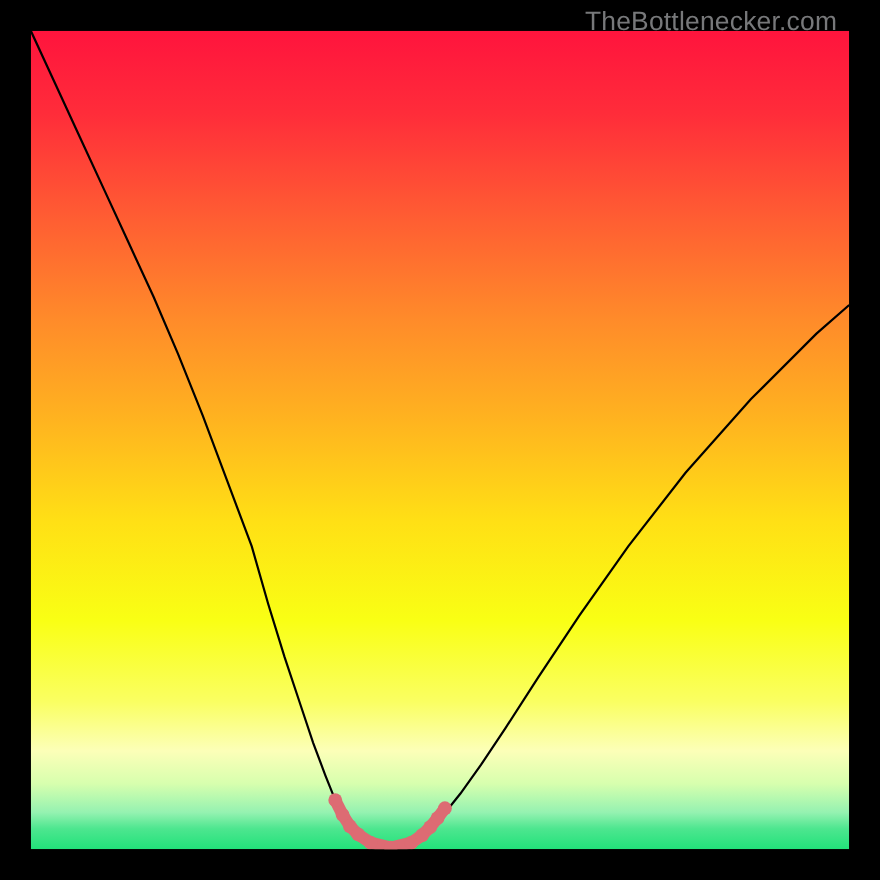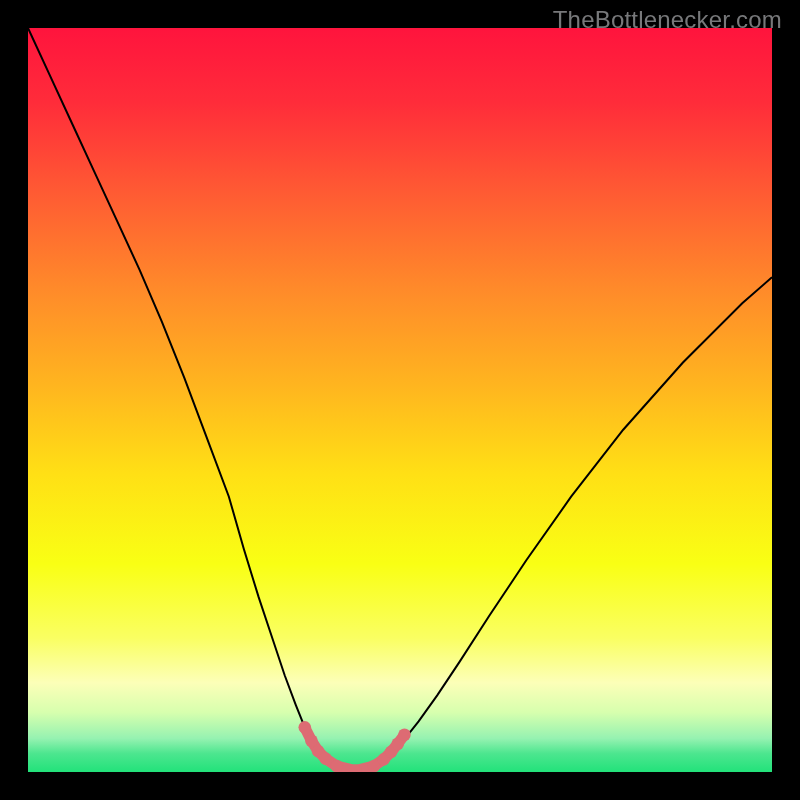--- a/index.html
+++ b/index.html
@@ -14,21 +14,21 @@
     position: absolute;
     left: 28px;
     top: 28px;
     width: 744px;
     height: 744px;
     background: #000;
   }
   .watermark {
     position: absolute;
     top: 6px;
-    right: 18px;
+    right: 39px;
     font-family: Arial, Helvetica, sans-serif;
     font-size: 24px;
     font-weight: 500;
     color: #77787a;
     letter-spacing: 0.2px;
   }
   svg {
     display: block;
   }
 </style>

